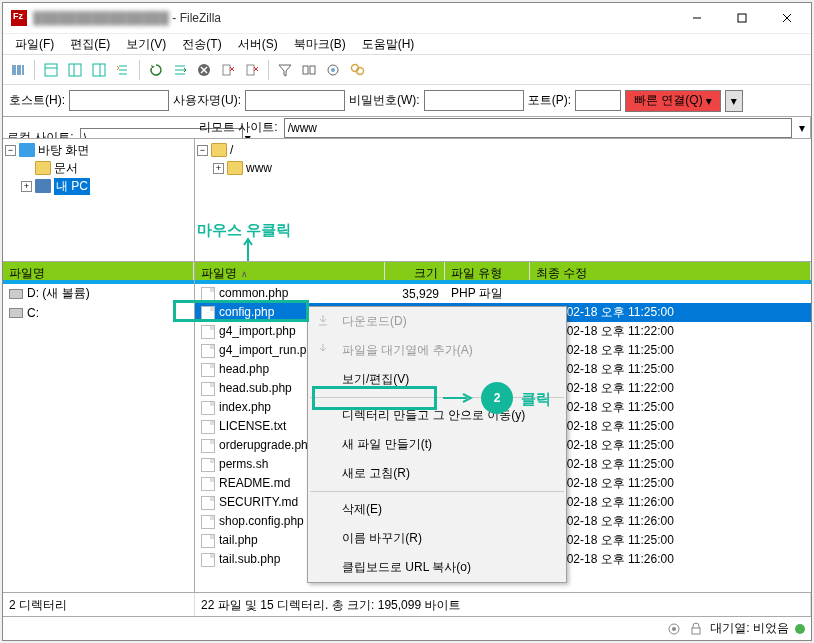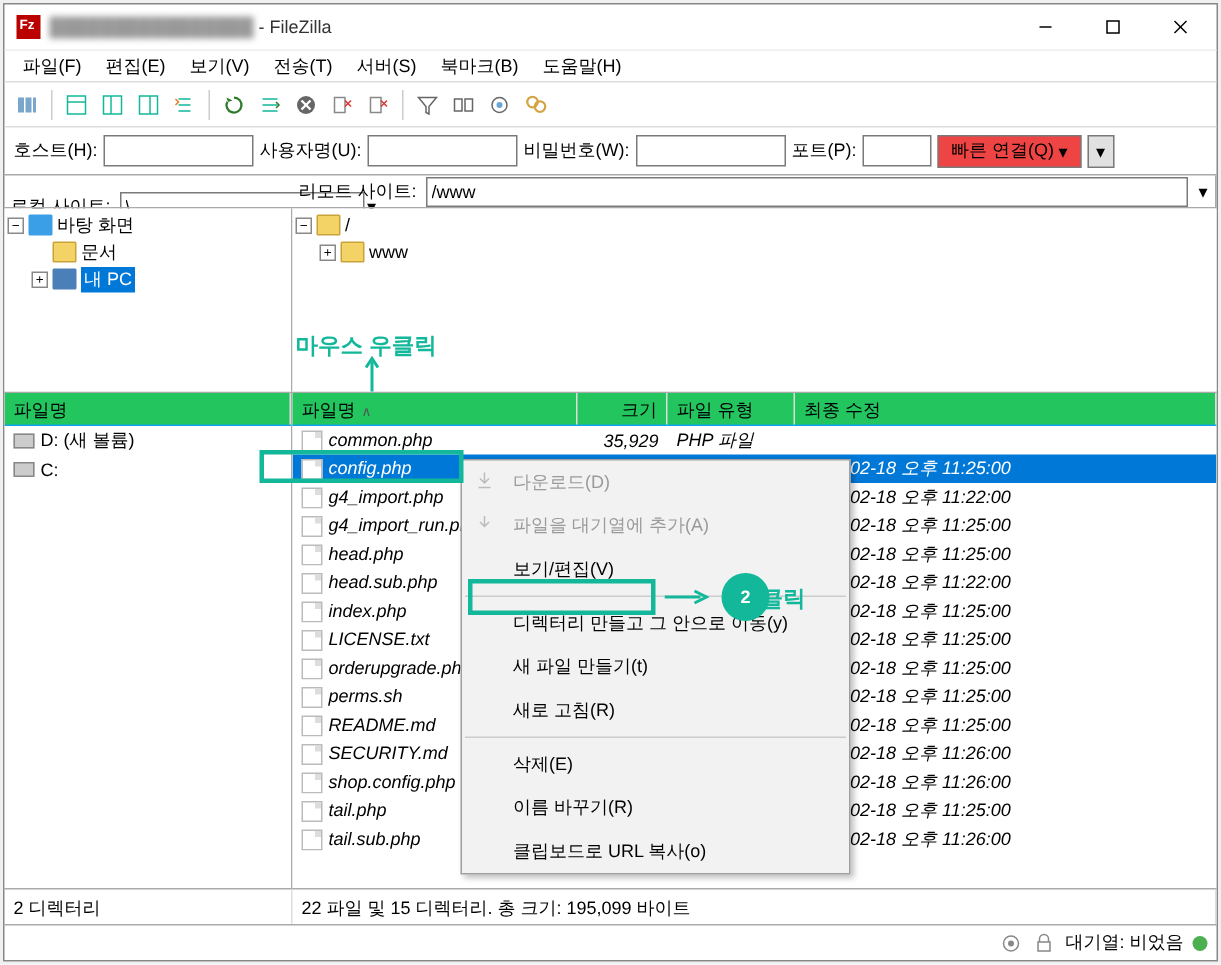--- a/index.html
+++ b/index.html
@@ -56,29 +56,29 @@
 .tree-item .desktop { background: #3b9fe8; border-radius: 1px; }
 .tree-item .pc { background: #4a7fb8; border-radius: 1px; }
 .tree-item.selected .label { background: #0078d7; color: #fff; padding: 0 2px; }
 
 
 .files-row { flex: 1; display: flex; border-top: 1px solid #aaa; overflow: hidden; }
 .files-box { background: #fff; display: flex; flex-direction: column; }
 .files-box.local { width: 192px; border-right: 1px solid #aaa; }
 .files-box.remote { flex: 1; position: relative; }
 
-.col-header { height: 22px; display: flex; border-bottom: 1px solid #0ea5e9; background: #22c55e; }
+.col-header { height: 22px; display: flex; border-bottom: 4px solid #0ea5e9; background: #84cc16; }
 .col-header .col { padding: 3px 6px; border-right: 1px solid #ddd; text-align: left; white-space: nowrap; overflow: hidden; }
 .col-header .col.size { text-align: right; }
 .sort-ind { font-size: 9px; color: #555; margin-left: 4px; }
 
 .file-list { flex: 1; overflow: hidden; }
 .file-row { height: 19px; display: flex; align-items: center; white-space: nowrap; }
 .file-row.selected { background: #0078d7; color: #fff; }
-.file-row .cell { padding: 0 6px; overflow: hidden; text-overflow: ellipsis; font-style: italic; }
+.file-row .cell { padding: 0 6px; overflow: hidden; text-overflow: ellipsis; }
 .file-row .cell.size { text-align: right; }
 .file-row .ficon { width: 14px; height: 14px; margin-right: 4px; display: inline-block; background: #fff; border: 1px solid #bbb; position: relative; vertical-align: middle; }
 .file-row .ficon::before { content: ""; position: absolute; right: 0; top: 0; width: 4px; height: 4px; background: #ddd; }
 
 .local-drive { display: flex; align-items: center; height: 19px; padding-left: 6px; }
 .local-drive .dicon2 { width: 14px; height: 10px; margin-right: 4px; background: #ccc; border: 1px solid #888; display: inline-block; }
 
 
 .context-menu { position: absolute; background: #f2f2f2; border: 1px solid #a0a0a0; box-shadow: 2px 2px 4px rgba(0,0,0,0.25); width: 260px; z-index: 100; }
 .context-menu .cm-item { padding: 6px 10px 6px 34px; position: relative; white-space: nowrap; }
@@ -454,21 +454,21 @@
       </div>
 
       <div class="highlight-box" style="left:117px; top:124px; width:125px; height:24px;"></div>
       <svg class="anno-arrow" style="left:248px; top:130px;" width="30" height="12">
           <line x1="0" y1="6" x2="24" y2="6" stroke="#13b89a" stroke-width="2"></line>
           <path d="M20 2 L28 6 L20 10" fill="none" stroke="#13b89a" stroke-width="2"></path>
         </svg>
       <div class="anno-bubble" style="left:286px; top:120px;">
           <span>2</span>
         </div>
-      <div class="anno-text" style="left:312px; top:128px;">클릭</div>
+      <div class="anno-text" style="left:326px; top:128px;">클릭</div>
     </div>
   </div>
 
   <div class="statusbar-row">
     <div class="sb-cell local">2 디렉터리</div>
     <div class="sb-cell remote">22 파일 및 15 디렉터리. 총 크기: 195,099 바이트</div>
   </div>
 
   <div class="bottombar">
     <span class="bicon">

